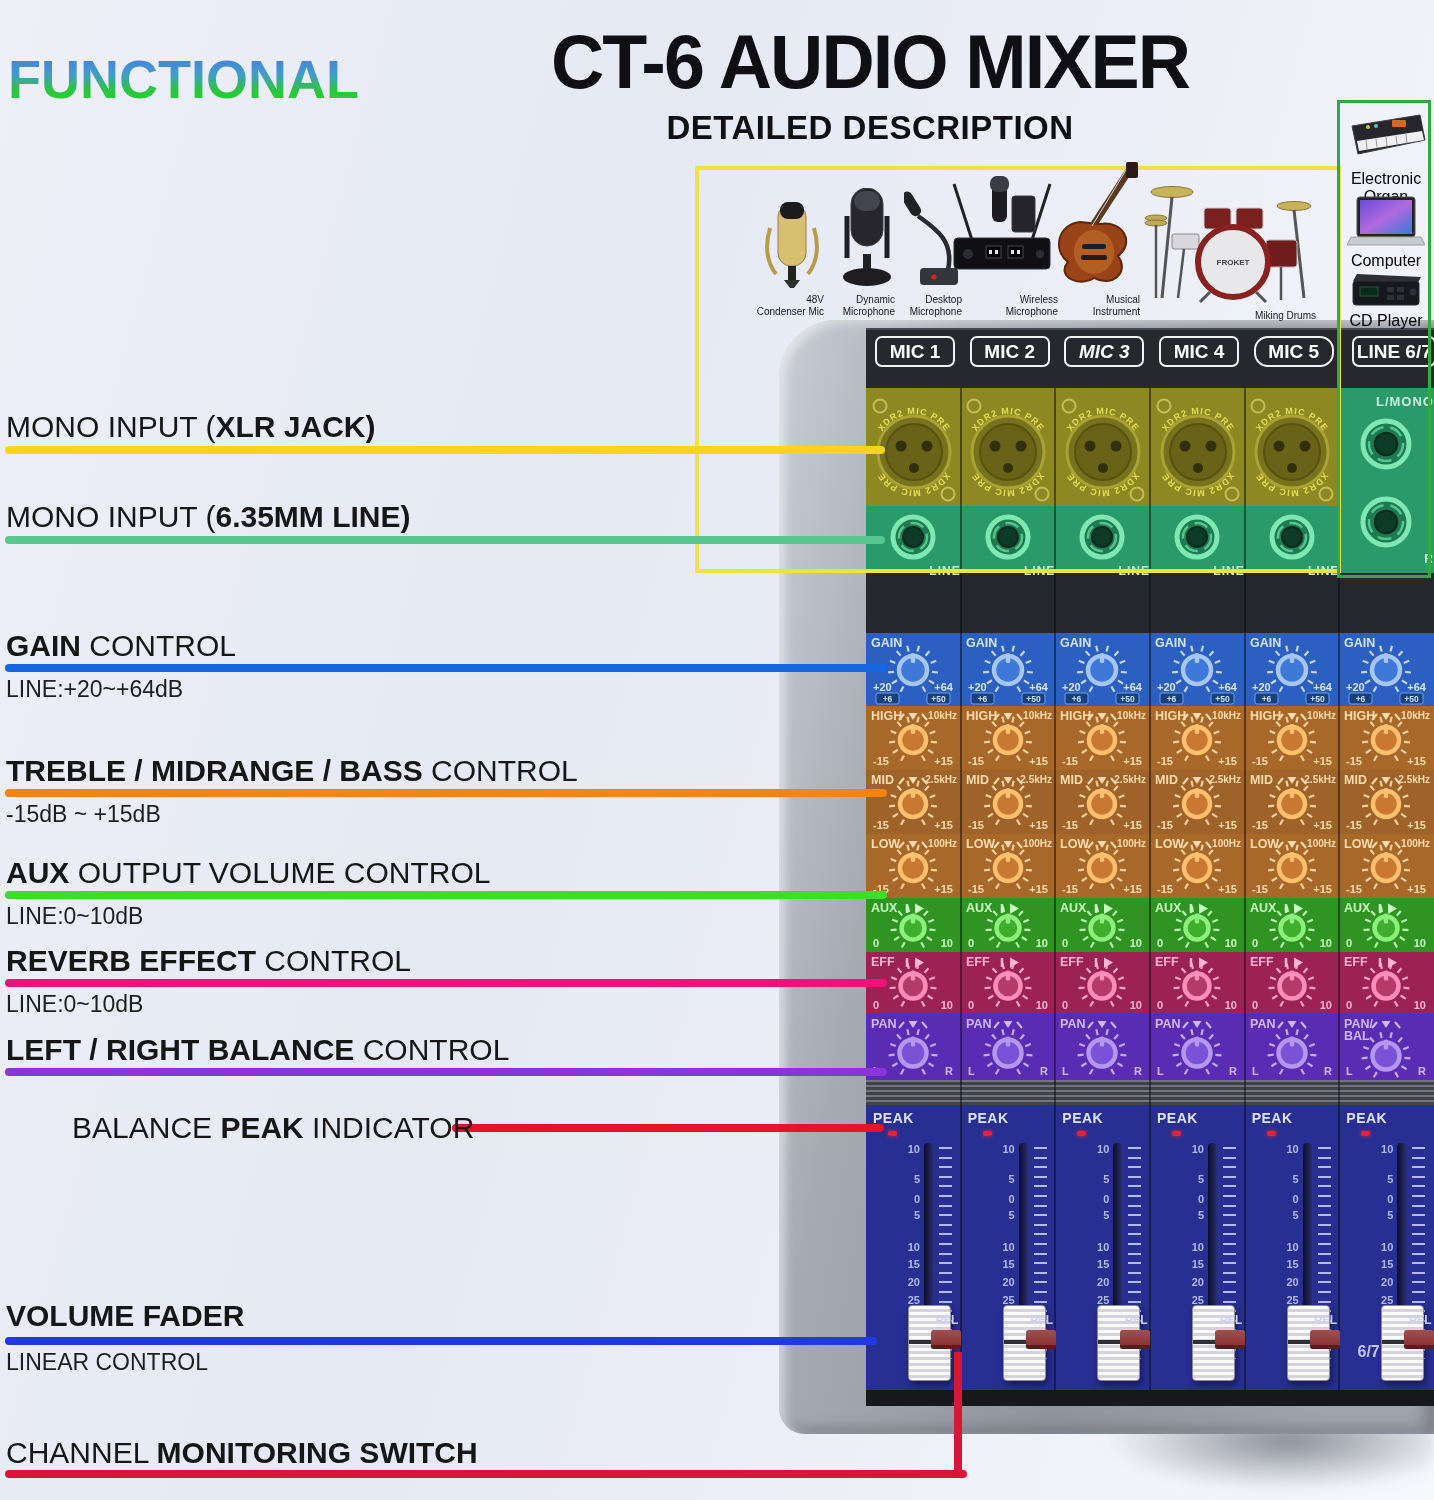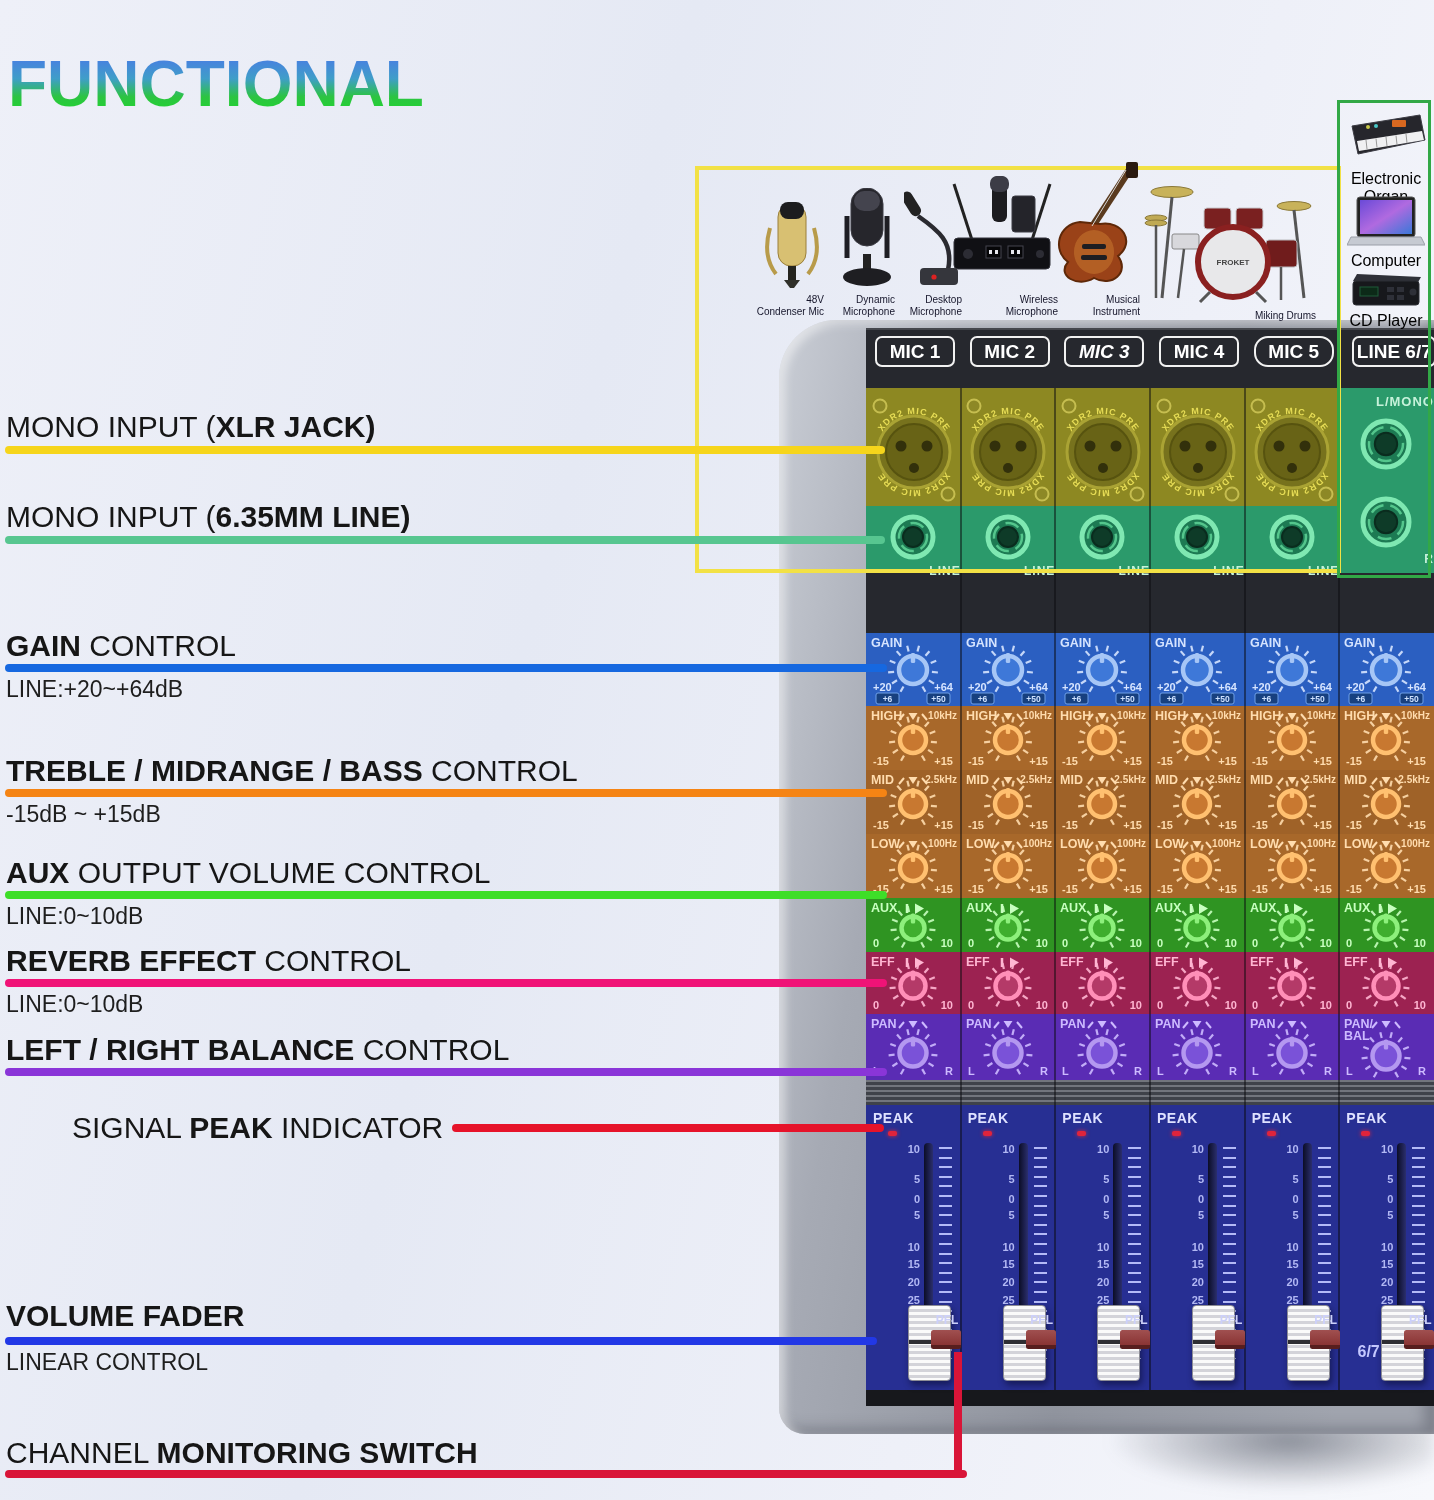--- a/index.html
+++ b/index.html
@@ -1,21 +1,21 @@
 <!DOCTYPE html>
 <html><head>
 <meta charset="utf-8">
 <style>
   html,body{margin:0;padding:0}
   body{font-family:"Liberation Sans",sans-serif}
   #stage{position:relative;width:1434px;height:1500px;overflow:hidden;
     background:linear-gradient(105deg,#eef0f8 0%,#e5e9f4 38%,#eef0f8 70%,#f7f8fc 100%)}
   .abs{position:absolute}
   
-  .func-head{left:8px;top:52px;font-size:64px;font-weight:bold;line-height:1.0;letter-spacing:0px;
+  .func-head{left:8px;top:52px;font-size:54px;font-weight:bold;line-height:1.0;letter-spacing:0px;
     background:linear-gradient(180deg,#4a7ce4 6%,#3f9ec8 42%,#2cc441 70%,#21d52f 96%);
     -webkit-background-clip:text;background-clip:text;color:transparent;-webkit-text-fill-color:transparent}
   .title-wrap{left:500px;top:18px;width:740px;text-align:center;color:#101014}
   .main-title{font-size:76px;font-weight:bold;letter-spacing:-2px;transform:scaleX(.97);white-space:nowrap}
   .sub-title{font-size:33px;font-weight:bold;letter-spacing:.5px;margin-top:4px}
   
   .shadow-br{left:1110px;top:1414px;width:324px;height:76px;z-index:1;filter:blur(7px);
     background:radial-gradient(ellipse at 55% 35%,rgba(72,78,92,.62),rgba(72,78,92,0) 72%)}
   .chassis{left:779px;top:320px;width:655px;height:1114px;z-index:2;border-radius:58px 0 0 26px;
     background:linear-gradient(100deg,#c9cdd5 0%,#a6aab4 22%,#90949e 55%,#a0a4ae 88%);
@@ -59,20 +59,24 @@
   .co-sub{font-size:23px;color:#1e1e1e;white-space:nowrap;z-index:10}
   .co-line{height:8px;border-radius:4px;z-index:9}
   .co-vline{width:8px;z-index:9}
 </style>
 </head>
 <body>
 
 <div id="stage">
   <div class="abs func-head">
     <div>FUNCTIONAL</div>
+  </div>
+  <div class="abs title-wrap">
+    <div class="main-title">CT-6 AUDIO MIXER</div>
+    <div class="sub-title">DETAILED DESCRIPTION</div>
   </div>
 
   <div class="abs shadow-br"></div>
   <div class="abs chassis"></div>
   <div class="abs panel" id="panel">
       <div class="band" style="top:0;height:2px;background:#45474d"></div>
       <div class="band" style="top:60px;height:118px;background:#8d8822"></div>
       <div class="band" style="top:178px;height:67px;background:#2b9a6b"></div>
       <div class="abs" style="left:473.3px;top:60px;width:94.66666666666667px;height:185px;background:#2b9a6b">
   <div class="jack-label" style="left:0;top:6px;width:100%;font-size:13px">L/MONO</div>
@@ -1411,21 +1415,21 @@
       <div class="abs co-line" style="left:5px;top:789px;width:882px;background:#f58414"></div>
       <div class="abs co-sub" style="left:6px;top:801px">-15dB ~ +15dB</div>
       <div class="abs co-title" style="left:6px;top:856px"><span class="b">AUX</span><span class=""> OUTPUT VOLUME CONTROL</span></div>
       <div class="abs co-line" style="left:5px;top:891px;width:882px;background:#3ede28"></div>
       <div class="abs co-sub" style="left:6px;top:903px">LINE:0~10dB</div>
       <div class="abs co-title" style="left:6px;top:944px"><span class="b">REVERB EFFECT</span><span class=""> CONTROL</span></div>
       <div class="abs co-line" style="left:5px;top:979px;width:882px;background:#f01377"></div>
       <div class="abs co-sub" style="left:6px;top:991px">LINE:0~10dB</div>
       <div class="abs co-title" style="left:6px;top:1033px"><span class="b">LEFT / RIGHT BALANCE</span><span class=""> CONTROL</span></div>
       <div class="abs co-line" style="left:5px;top:1068px;width:882px;background:#8a35d8"></div>
-      <div class="abs co-title" style="left:72px;top:1111px"><span class="">SIGNAL </span><span class="b">PEAK</span><span class=""> INDICATOR</span></div>
+      <div class="abs co-title" style="left:72px;top:1111px"><span class="">BALANCE </span><span class="b">PEAK</span><span class=""> INDICATOR</span></div>
       <div class="abs co-line" style="left:452px;top:1124px;width:432px;background:#e6132a"></div>
       <div class="abs co-title" style="left:6px;top:1299px"><span class="b">VOLUME FADER</span></div>
       <div class="abs co-line" style="left:5px;top:1337px;width:872px;background:#2238e6"></div>
       <div class="abs co-sub" style="left:6px;top:1349px">LINEAR CONTROL</div>
       <div class="abs co-title" style="left:6px;top:1436px"><span class="">CHANNEL </span><span class="b">MONITORING SWITCH</span></div>
       <div class="abs co-line" style="left:5px;top:1470px;width:962px;background:#d91538"></div>
       <div class="abs co-vline" style="left:954px;top:1352px;height:126px;background:#d91538"></div>
     </div>
 </div>
 

